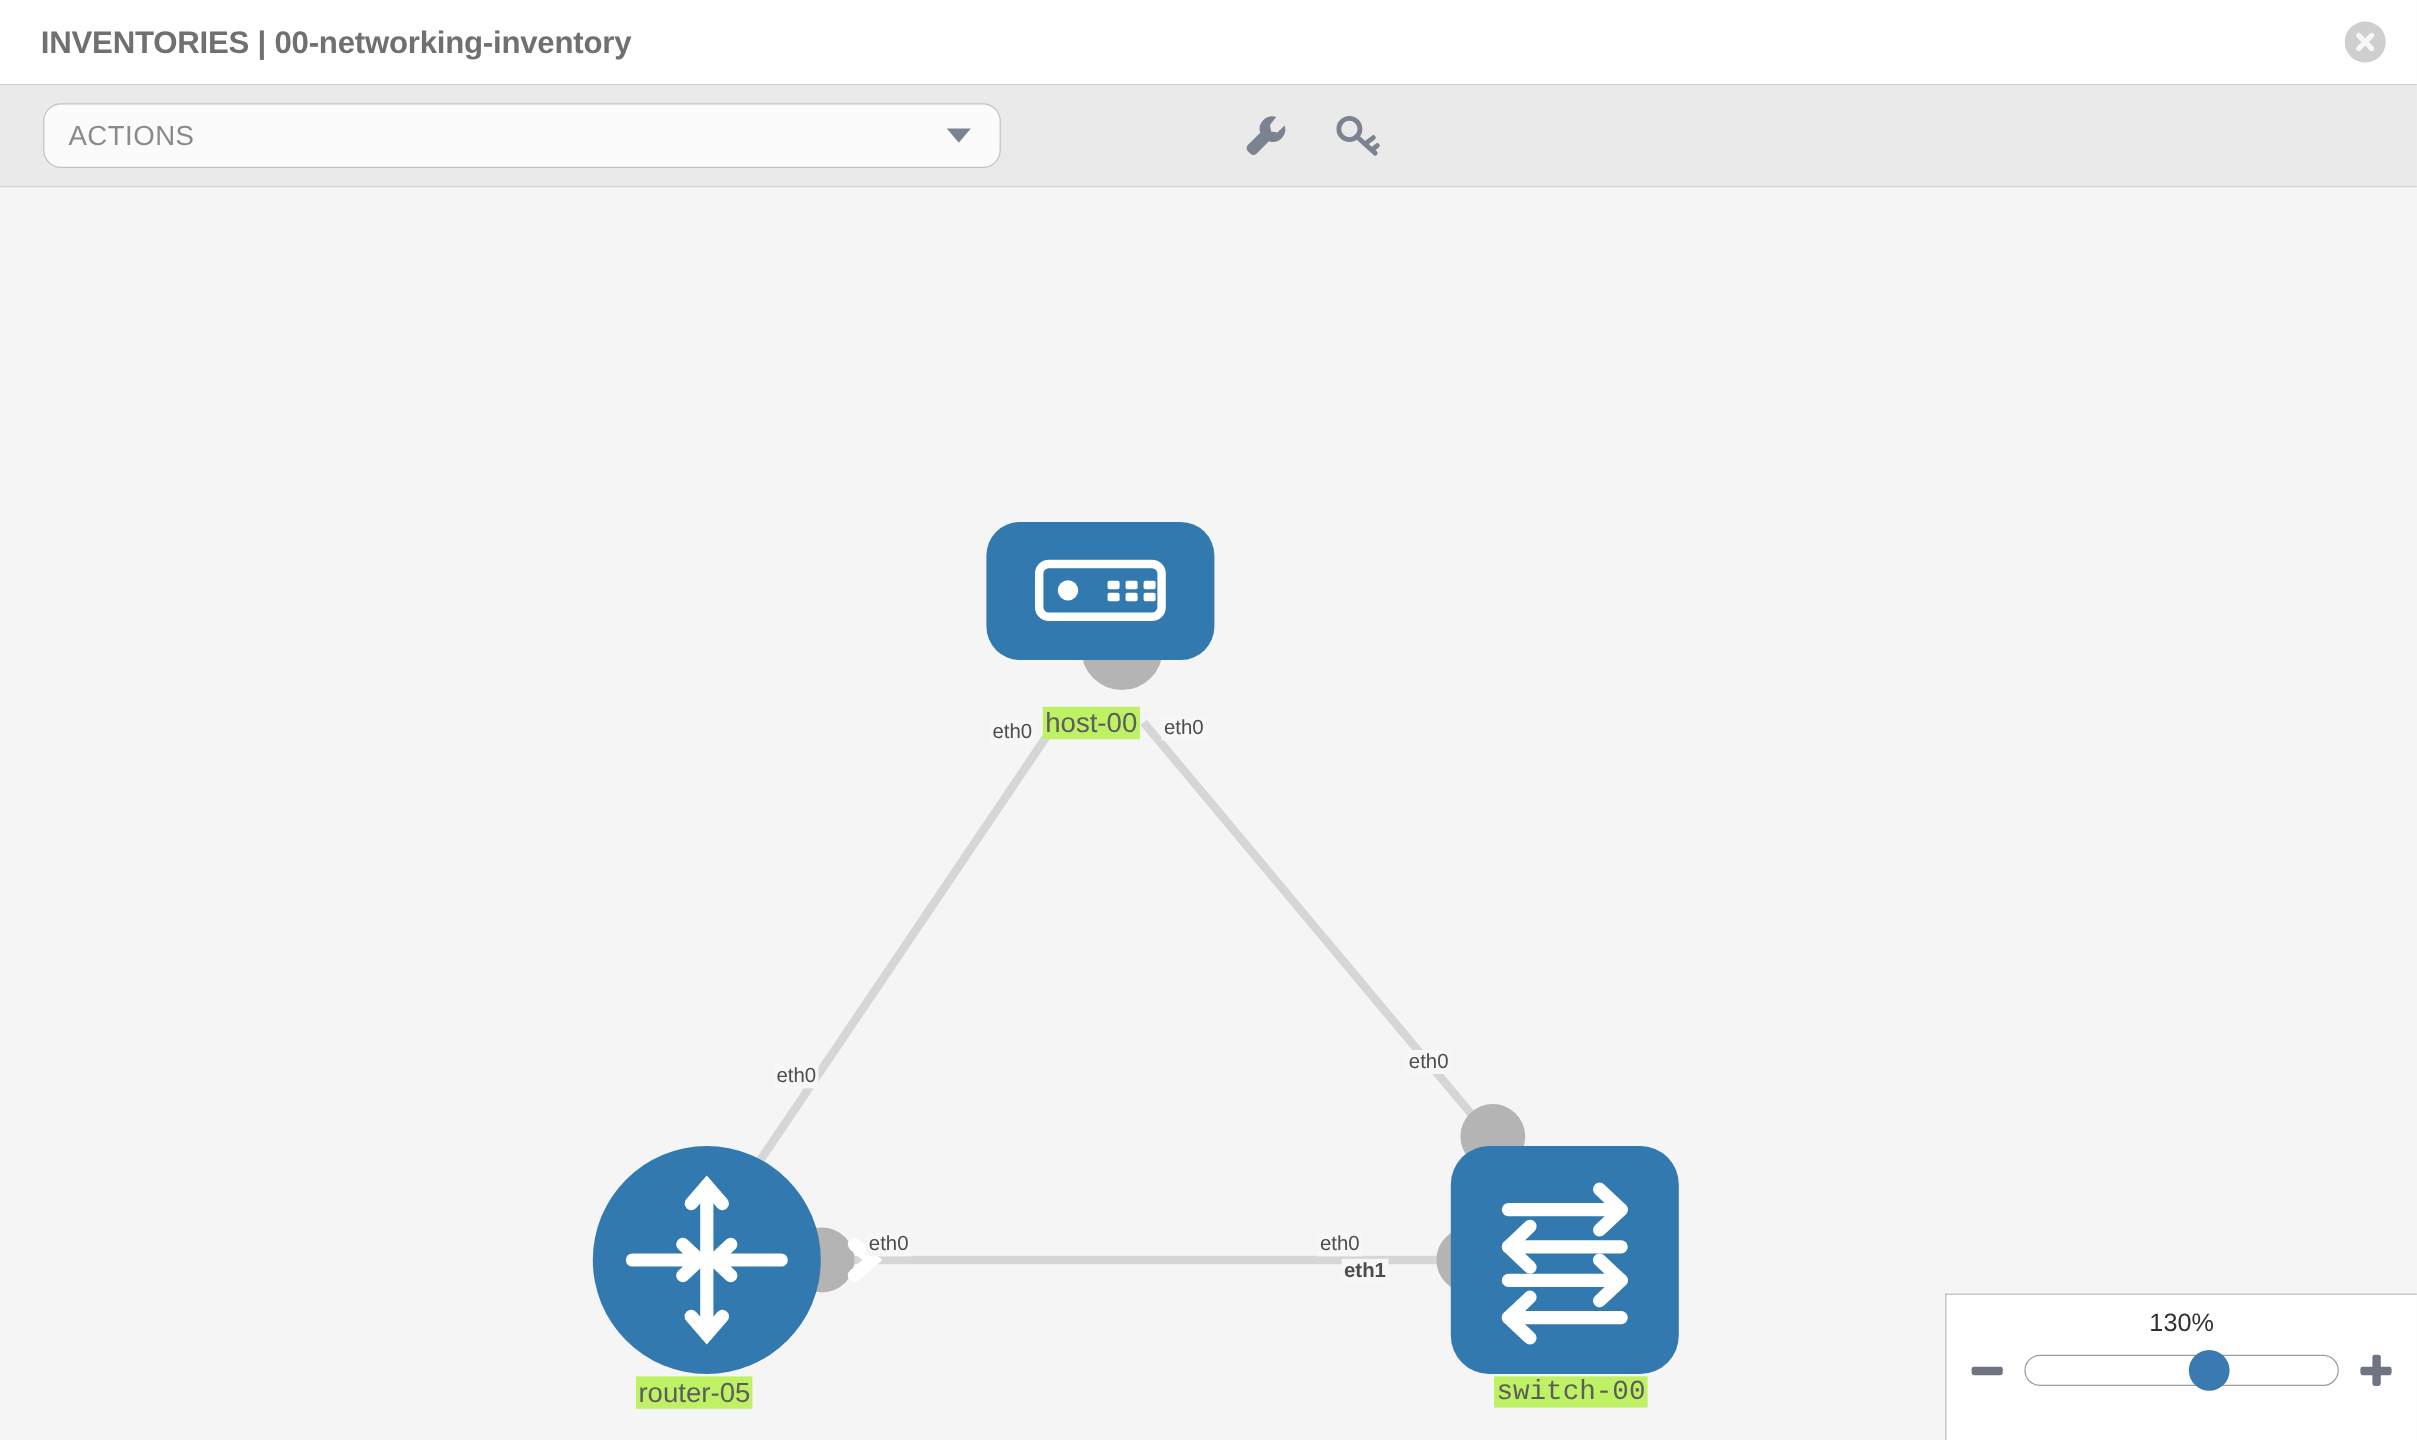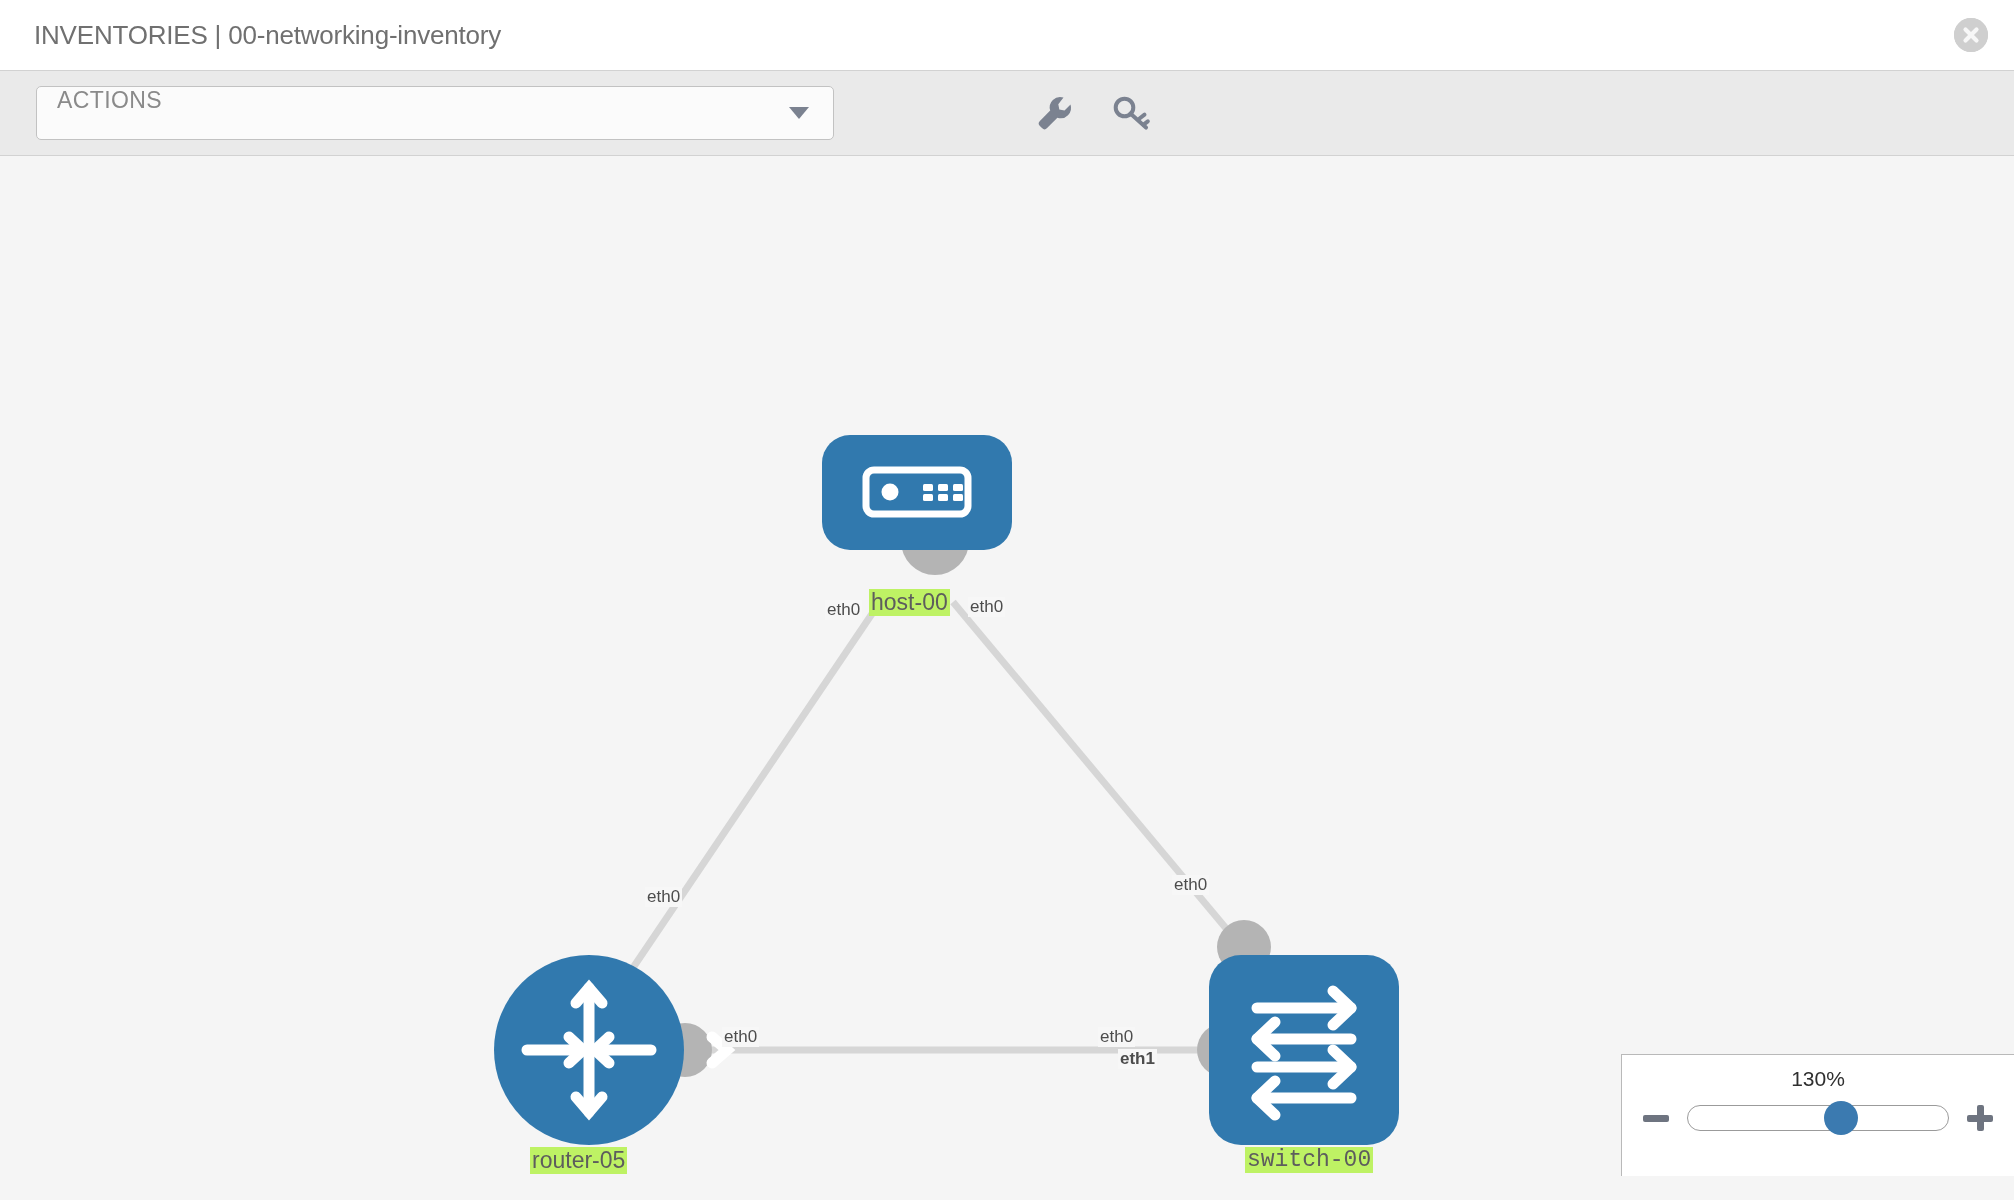--- a/index.html
+++ b/index.html
@@ -13,21 +13,21 @@
   
   .header {
     position: absolute; left: 0; top: 0;
     width: 2014px; height: 70px;
     background: #ffffff;
     display: flex; align-items: center;
   }
   .page-title {
     margin-left: 34px;
     font-size: 26px;
-    font-weight: normal;
+    font-weight: bold;
     color: #707070;
     letter-spacing: -0.2px;
     white-space: nowrap;
   }
   .close-btn {
     position: absolute; right: 26px; top: 50%;
     transform: translateY(-50%);
     width: 34px; height: 34px; border-radius: 50%;
     background: #cfcfcf;
     display: flex; align-items: center; justify-content: center;
@@ -42,22 +42,22 @@
     background: #eaeaea;
     border-top: 1px solid #d2d2d2;
     border-bottom: 1px solid #d2d2d2;
     display: flex; align-items: center;
   }
   .actions-select {
     margin-left: 36px;
     width: 798px; height: 54px;
     background: #fbfbfb;
     border: 1px solid #c2c2c2;
-    border-radius: 5px;
-    display: flex; 
+    border-radius: 15px;
+    display: flex; align-items: center;
     position: relative;
     cursor: pointer;
   }
   .actions-select .label {
     margin-left: 20px;
     font-size: 23px;
     color: #8a8a8a;
     letter-spacing: 0.4px;
   }
   .caret {
@@ -113,21 +113,21 @@
     font-size: 17px;
     color: #4d4d4d;
     background: #f7f7f7;
     white-space: nowrap;
     padding: 0 2px;
   }
 
   
   .zoom-panel {
     position: absolute;
-    left: 1621px; top: 1054px;
+    left: 1621px; top: 1078px;
     width: 393px; height: 122px;
     background: #ffffff;
     border-top: 1px solid #b9b9b9;
     border-left: 1px solid #b9b9b9;
   }
   .zoom-value {
     position: absolute; top: 12px; left: 0; right: 0;
     text-align: center;
     font-size: 21px;
     color: #303030;

